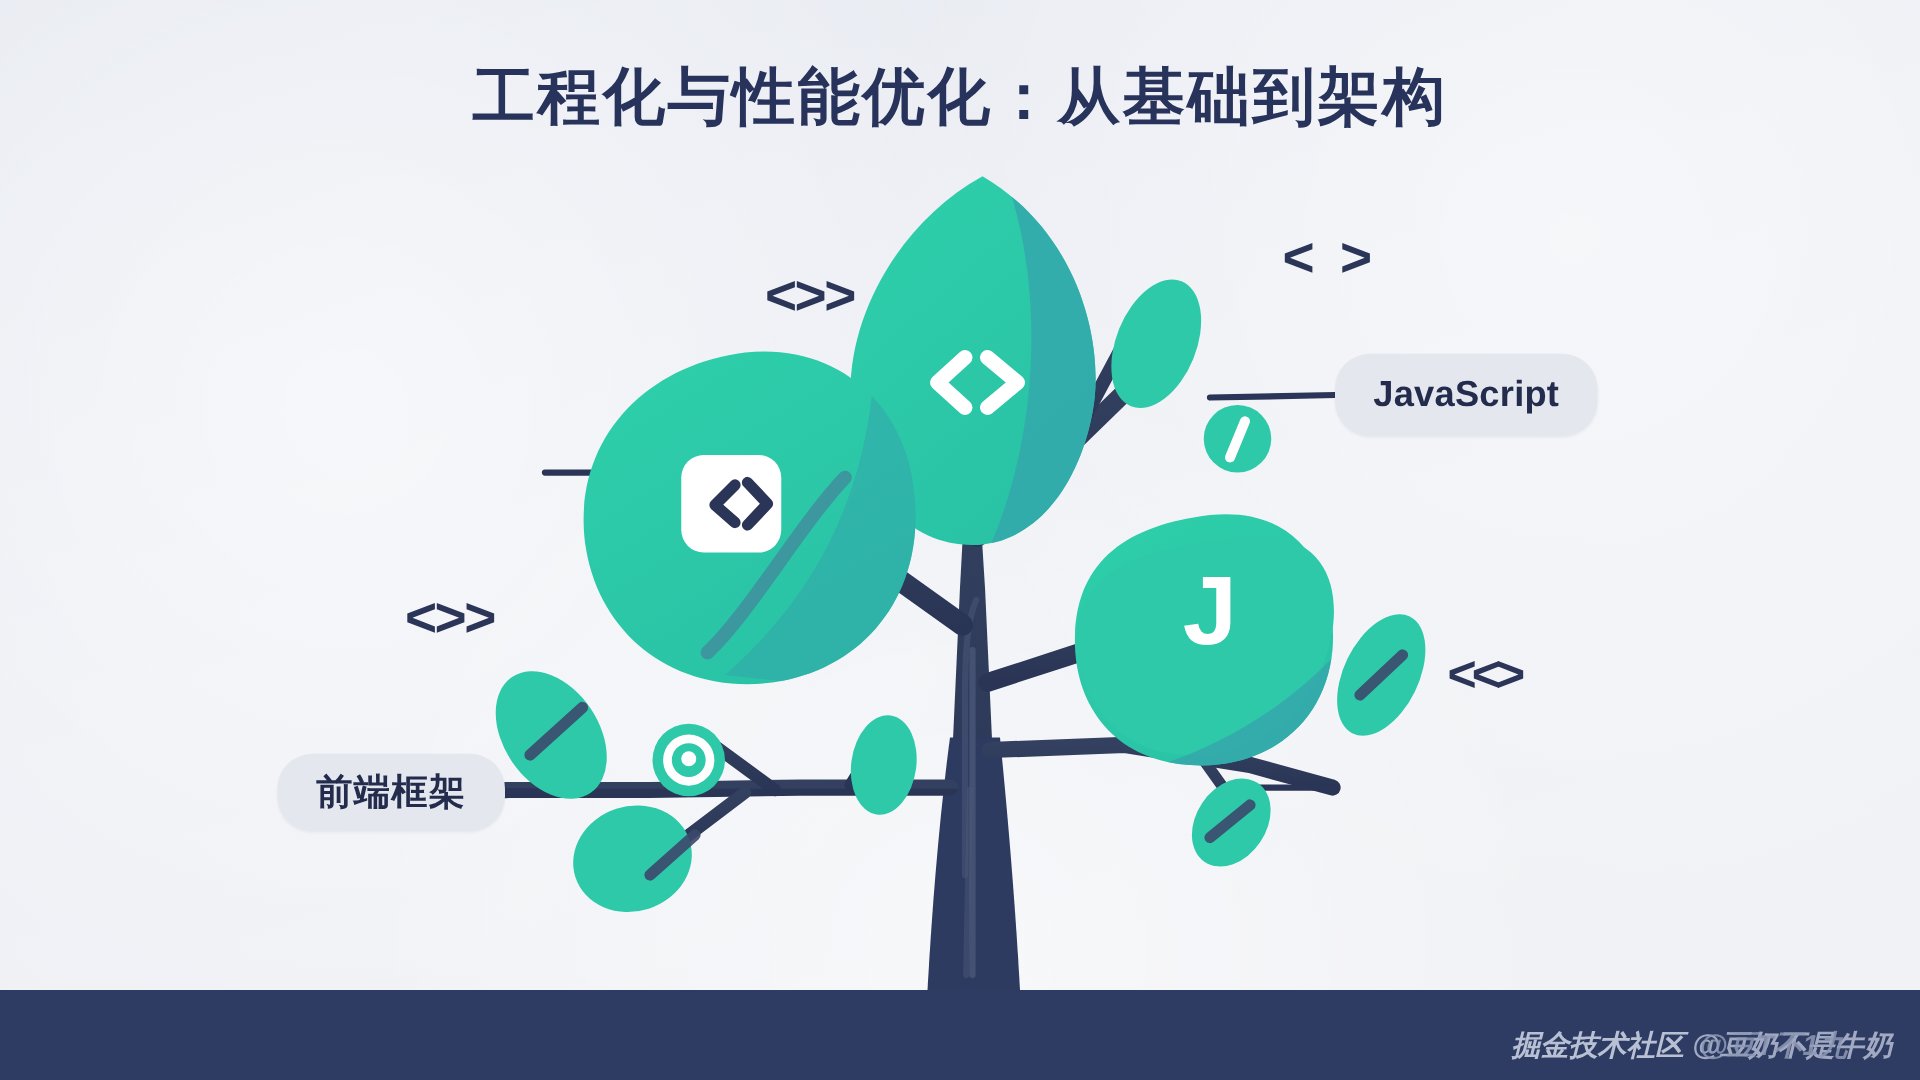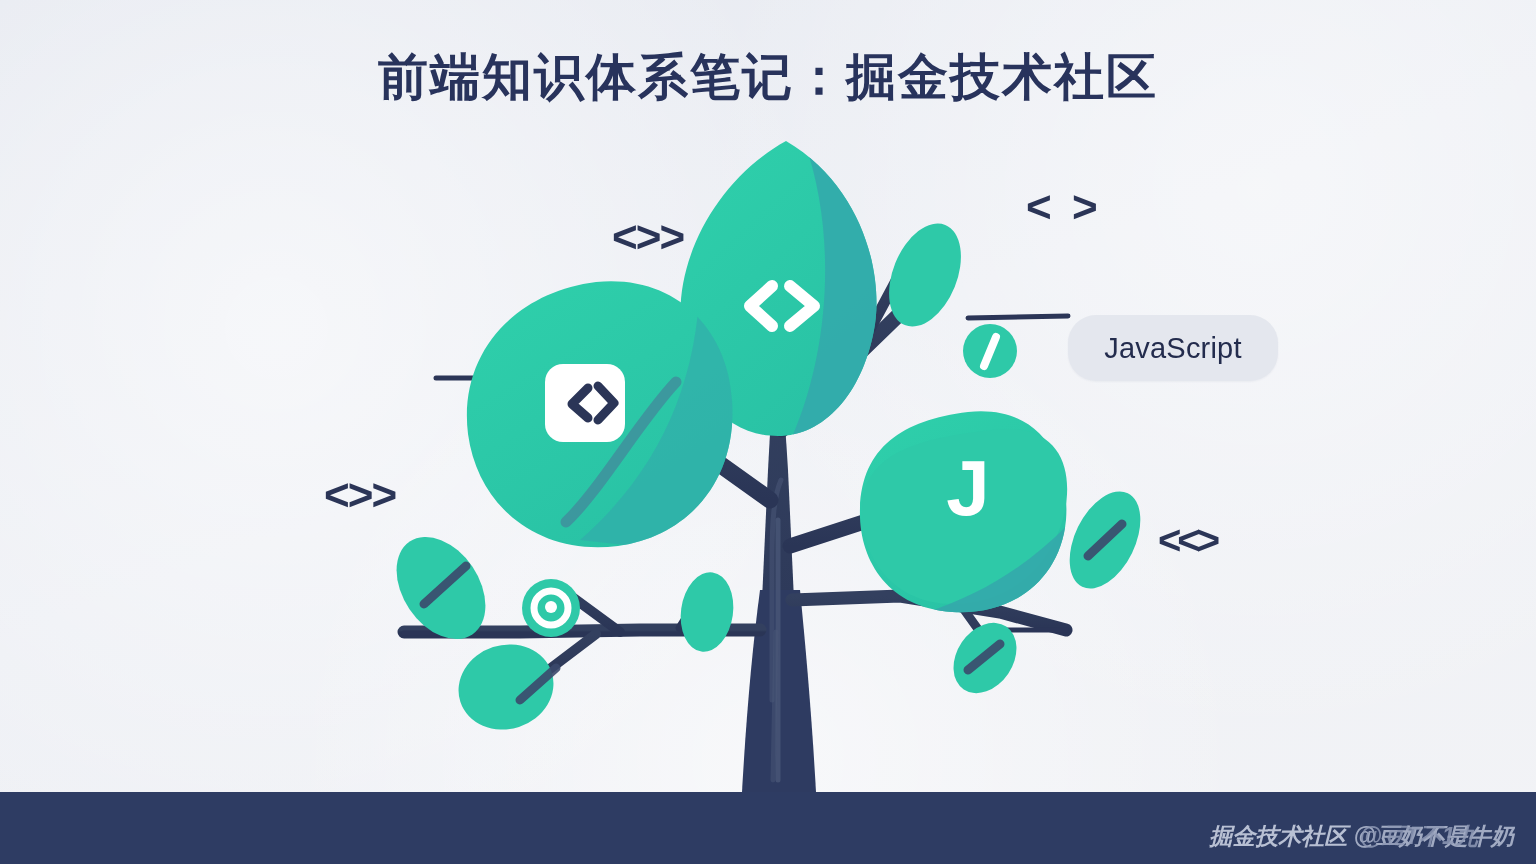--- a/index.html
+++ b/index.html
@@ -55,23 +55,22 @@
   
   .pill {
     position: absolute;
     z-index: 25;
     display: flex;
     align-items: center;
     justify-content: center;
     background: #e4e7ee;
     border-radius: 28px;
     color: #232c4d;
-    font-weight: 400;
+    font-weight: 700;
     box-shadow: 0 1px 2px rgba(40,51,92,0.05);
-    margin-top: 32px;
   }
   .pill.latin { font-size: 29px; letter-spacing: 0.2px; }
   .pill.cjk   { font-size: 29px; letter-spacing: 1px; }
 
   #pill-html     { left: 230px;  top: 345px; width: 205px; height: 66px; }
   #pill-js       { left: 1068px; top: 283px; width: 210px; height: 66px; }
   #pill-frame    { left: 222px;  top: 603px; width: 182px; height: 62px; }
   #pill-engineer { left: 1066px; top: 600px; width: 285px; height: 64px; }
 
   
@@ -122,21 +121,21 @@
     top: 0;
     color: #9aa4bf;
     opacity: 0.85;
   }
 </style>
 </head>
 <body>
 
 <div id="stage">
 
-  <div class="title">前端知识体系笔记：掘金技术社区</div>
+  <div class="title">工程化与性能优化：从基础到架构</div>
 
   <svg class="art" viewBox="0 0 1536 864">
     <defs>
       <linearGradient id="leafGrad" x1="0" y1="0" x2="0.6" y2="1">
         <stop offset="0%" stop-color="#2fd0ab"></stop>
         <stop offset="100%" stop-color="#29c2a5"></stop>
       </linearGradient>
       <linearGradient id="branchGrad" x1="0" y1="0" x2="0" y2="1">
         <stop offset="0%" stop-color="#33405f"></stop>
         <stop offset="100%" stop-color="#2a3556"></stop>
@@ -266,20 +265,21 @@
       <line x1="658" y1="826" x2="936" y2="826"></line>
       <line x1="950" y1="827" x2="984" y2="827"></line>
     </g>
   </svg>
 
   <div class="ground"></div>
 
 
   <div class="pill latin" id="pill-js">JavaScript</div>
 
+  <div class="pill cjk" id="pill-frame">前端框架</div>
 
 
   <div class="deco" id="deco-1">&lt;&gt;&gt;</div>
   <div class="deco" id="deco-2">&lt; &gt;</div>
   <div class="deco" id="deco-3">&lt;&gt;&gt;</div>
   <div class="deco" id="deco-4">&lt;&lt;&gt;</div>
 
   <div class="watermark">
     <span>掘金技术社区 </span><span class="handle">
       <span>@豆奶不是牛奶</span>

